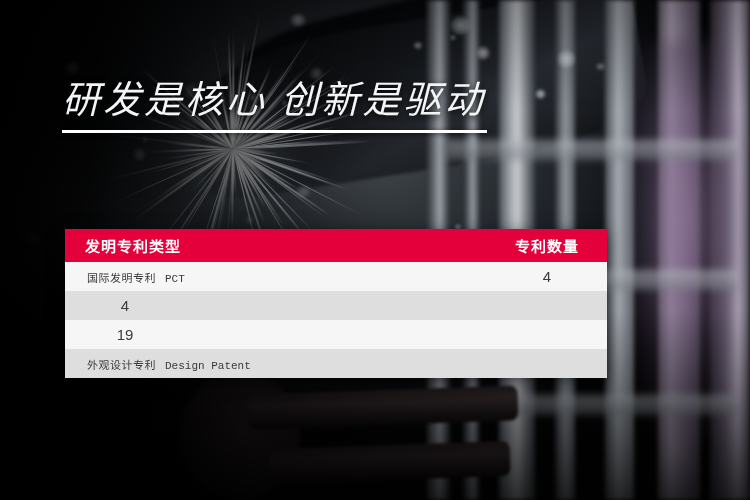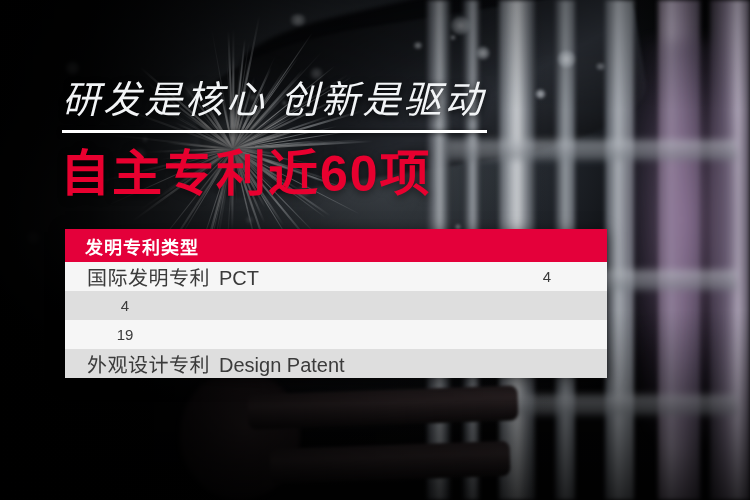--- a/index.html
+++ b/index.html
@@ -167,21 +167,21 @@
   }
   .pt-head{
     display:flex; align-items:center;
     height:33px;
     background:#e4003a;
   }
   .pt-head .c-type{
     flex:1 1 auto;
     padding-left:20px;
     color:#ffffff;
-    font-size:18px;
+    font-size:15px;
     font-weight:700;
     letter-spacing:1px;
   }
   .pt-head .c-count{
     flex:0 0 120px;
     text-align:center;
     color:#ffffff;
     font-size:15px;
     font-weight:700;
     letter-spacing:1px;
@@ -189,23 +189,24 @@
   .pt-row{
     display:flex; align-items:center;
     height:29px;
     background:#f6f6f6;
   }
   .pt-row.alt{ background:#dedede; }
   .pt-row .c-type{
     flex:1 1 auto;
     padding-left:22px;
     color:#3b3b3b;
-    font-size:20px;
+    font-size:11px;
     white-space:nowrap;
     overflow:hidden;
+    font-family:Liberation Mono, monospace;
   }
   .pt-row .c-type .zh{ letter-spacing:.5px; }
   .pt-row .c-type .en{ margin-left:9px; }
   .pt-row .c-count{
     flex:0 0 120px;
     text-align:center;
     color:#3b3b3b;
     font-size:15px;
   }
 
@@ -433,25 +434,25 @@
 
     <div class="vignette"></div>
   </div>
 
   <div class="content">
 
     <div class="headline-1">研发是核心 创新是驱动</div>
 
     <div class="rule"></div>
 
-    <div class="headline-2">自主专利近60项</div>
 
     <div class="patent-table">
       <div class="pt-head">
         <div class="c-type">发明专利类型</div>
+        <div class="c-count">专利数量</div>
       </div>
 
       <div class="pt-row">
         <div class="c-type">
           <span class="zh">国际发明专利</span><span class="en">PCT</span>
         </div>
         <div class="c-count">4</div>
       </div>
 
       <div class="pt-row alt">

